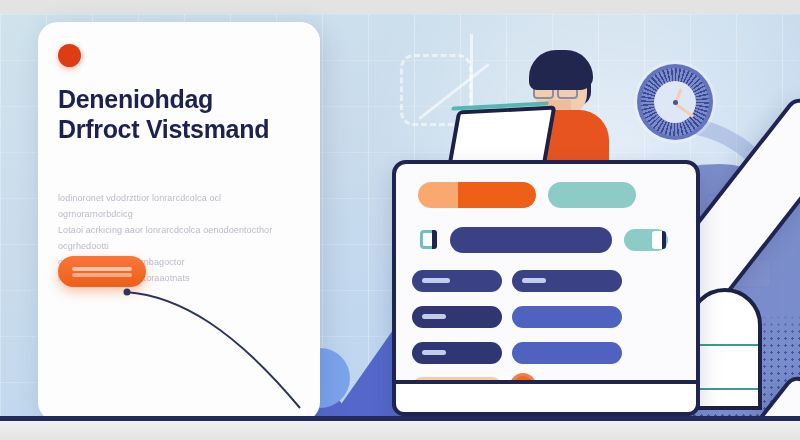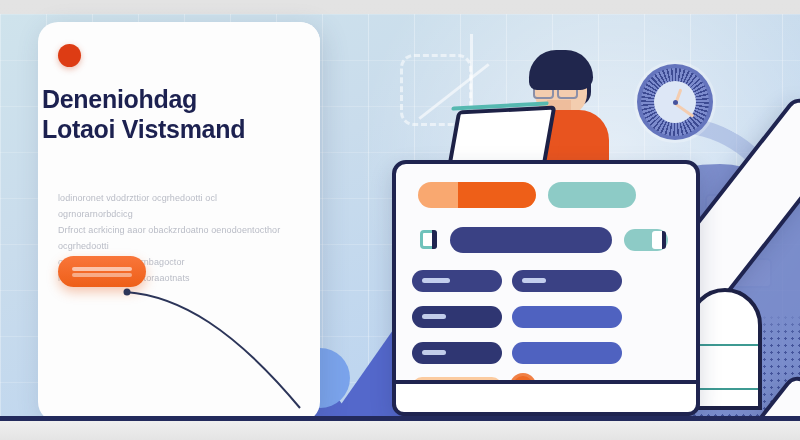--- a/index.html
+++ b/index.html
@@ -109,21 +109,21 @@
   .arch-line{position:absolute;left:0;width:100%;height:2px;background:#3e9a92;}
 
   
   .hero{position:absolute;left:38px;top:22px;width:282px;height:400px;background:#fdfdfd;
         border-radius:20px;box-shadow:4px 6px 26px rgba(60,75,110,.18);overflow:hidden;}
   .hero-bulge{position:absolute;left:120px;top:-60px;width:420px;height:420px;border-radius:50%;
         background:#fdfdfd;}
   .hero-inner{position:absolute;inset:0;padding:0;}
   .logo-dot{position:absolute;left:20px;top:22px;width:23px;height:23px;border-radius:50%;
         background:#dd3c14;box-shadow:0 2px 6px rgba(200,60,20,.35);}
-  .headline{position:absolute;left:4px;top:62px;width:250px;color:#1c2150;
+  .headline{position:absolute;left:20px;top:62px;width:250px;color:#1c2150;
         font-size:25px;font-weight:bold;line-height:30px;letter-spacing:-.3px;}
   .subcopy{position:absolute;left:20px;top:168px;width:225px;color:#b9bcc6;
         font-size:9px;line-height:16px;letter-spacing:.1px;}
   .cta{position:absolute;left:20px;top:234px;width:88px;height:31px;border-radius:999px;
         background:linear-gradient(180deg,#f9763a 0%,#ee5f18 100%);
         box-shadow:0 5px 12px rgba(230,95,30,.35);}
   .cta-bar{position:absolute;left:14px;top:11px;width:60px;height:4px;border-radius:3px;
         background:rgba(255,255,255,.6);box-shadow:0 6px 0 rgba(255,255,255,.45);}
 
   .baseline{position:absolute;left:0;top:416px;width:800px;height:5px;background:#232a5c;}
@@ -230,26 +230,26 @@
   </div>
   <div class="dash-foot"></div>
 
   <div class="hero">
     <div class="hero-bulge"></div>
     <div class="hero-inner">
       <div class="logo-dot"></div>
 
       <div class="headline">
         <div>Deneniohdag</div>
-        <div>Lotaoi Vistsmand</div>
+        <div>Drfroct Vistsmand</div>
       </div>
 
       <div class="subcopy">
-        <div>lodinoronet vdodrzttior ocgrhedootti  ocl ogrnorarnorbdcicg</div>
-        <div>Drfroct acrkicing  aaor  obackzrdoatno  oenodoentocthor ocgrhedootti</div>
+        <div>lodinoronet vdodrzttior lonrarcdcolca  ocl ogrnorarnorbdcicg</div>
+        <div>Lotaoi acrkicing  aaor  lonrarcdcolca  oenodoentocthor ocgrhedootti</div>
         <div>orvrocooccllcoditbilcrnbagoctor  lOnctaborbtoroogrrortoraaotnats</div>
       </div>
 
       <div class="cta">
         <div class="cta-bar"></div>
       </div>
     </div>
   </div>
 
   <svg width="800" height="440" style="position:absolute;left:0;top:0;pointer-events:none;">

